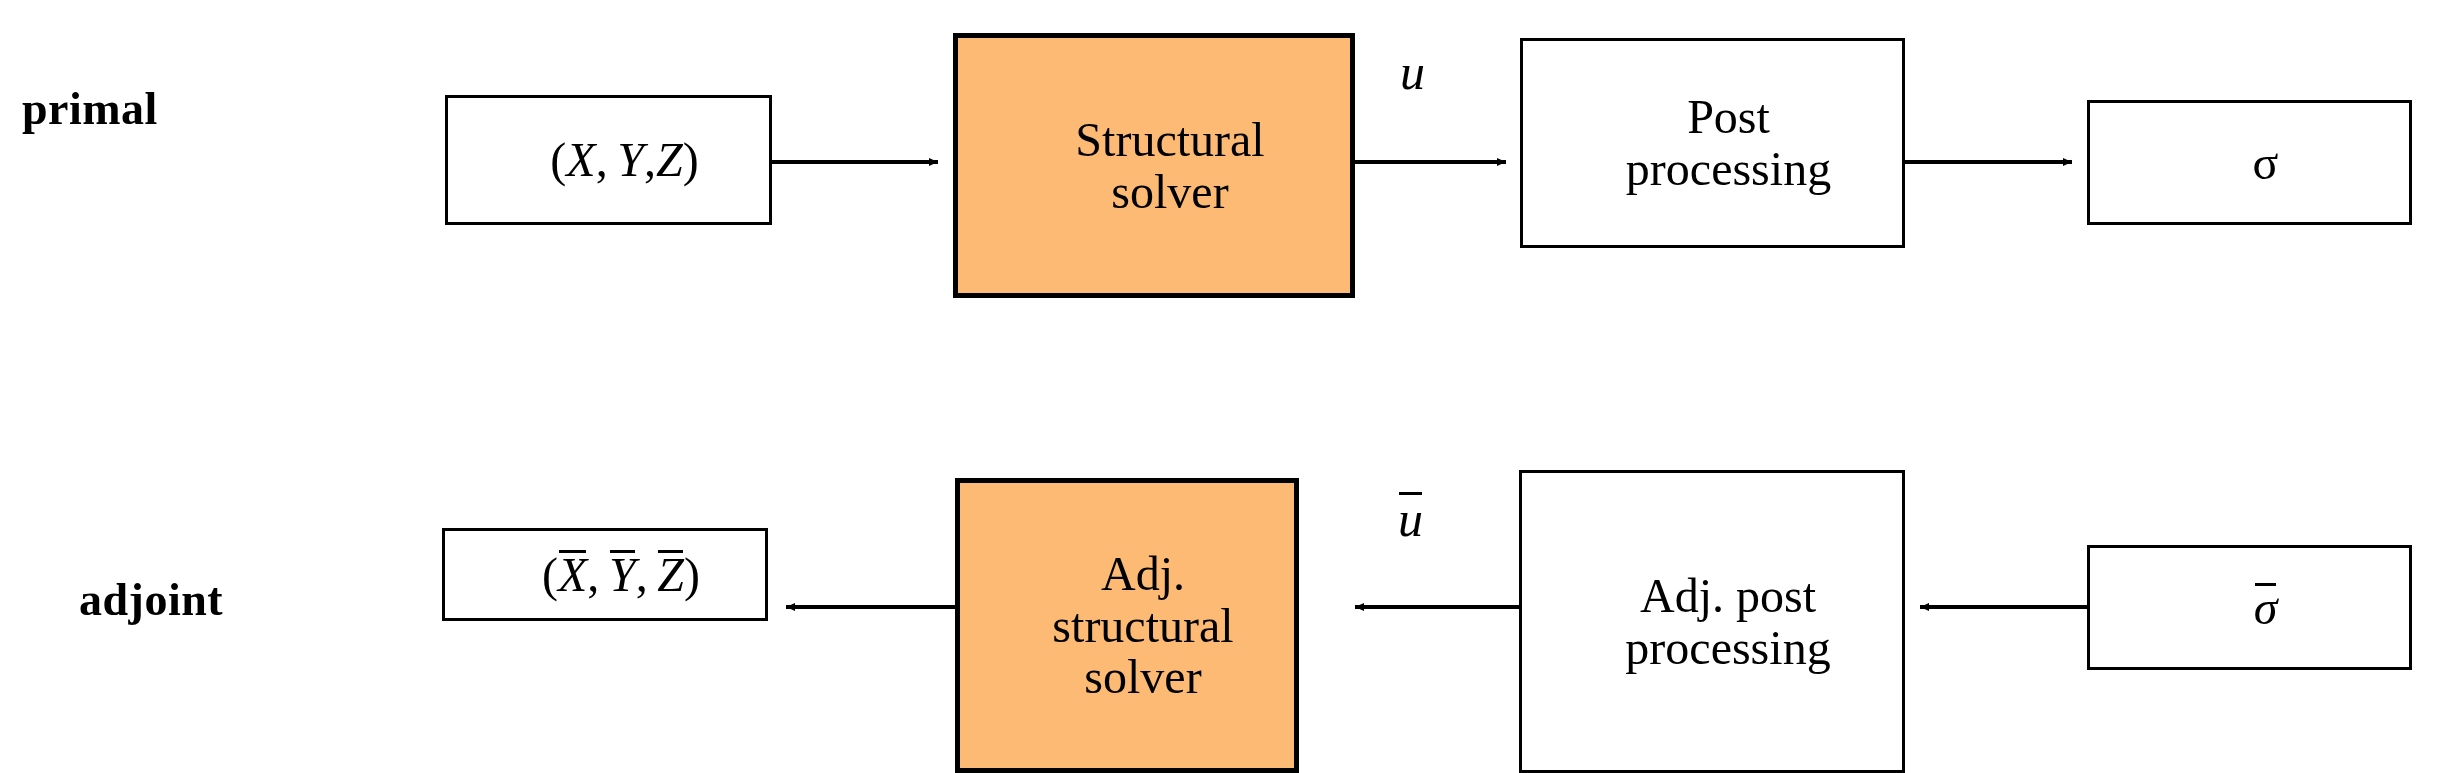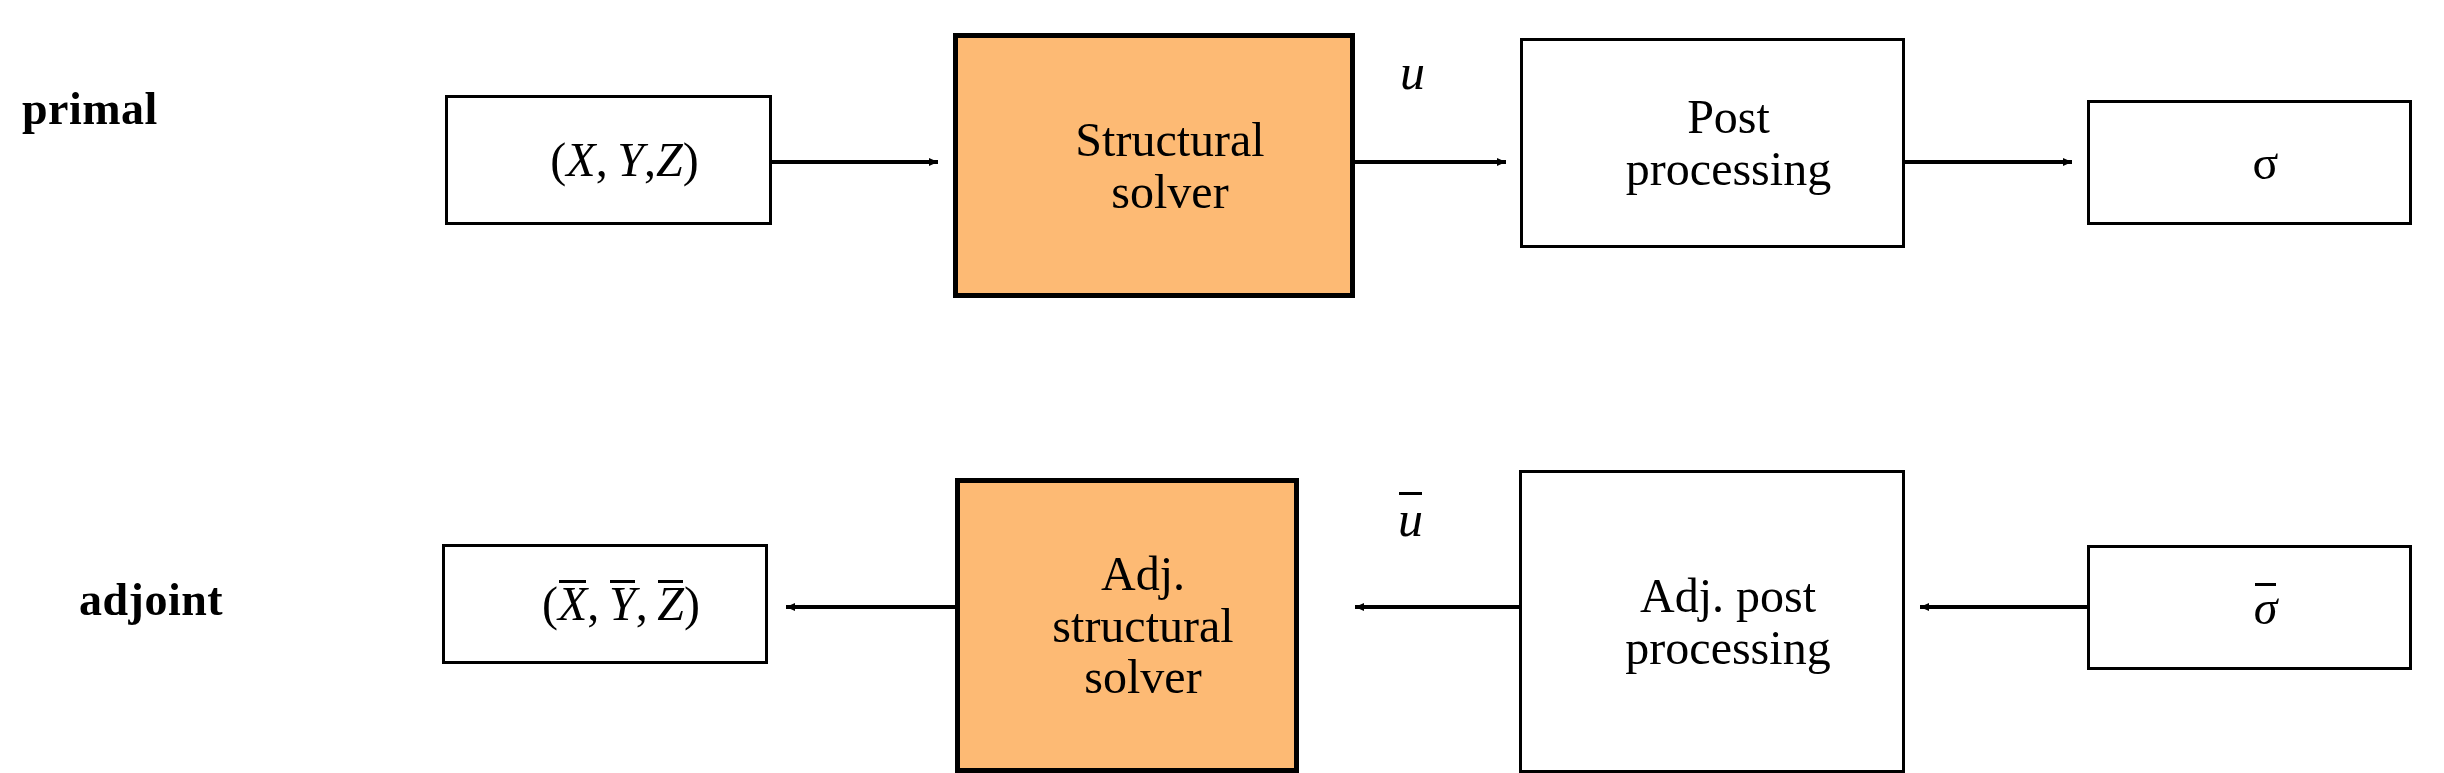--- a/index.html
+++ b/index.html
@@ -87,21 +87,21 @@
       <div>processing</div>
     </div>
   </div>
 
   <div class="node" style="left:2087px; top:100px; width:325px; height:125px;">
     <div class="inner">σ</div>
   </div>
 
   <div class="edge-label" style="left:1400px; top:43px;">u</div>
 
-  <div class="node" style="left:442px; top:544px; width:326px; height:120px;">
+  <div class="node" style="left:442px; top:528px; width:326px; height:93px;">
     <div class="inner">
       <span class="math mathroman">(</span><span class="math ovl">X</span><span class="mathroman">, </span><span class="math ovl">Y</span><span class="mathroman">, </span><span class="math ovl">Z</span><span class="math mathroman">)</span>
     </div>
   </div>
 
   <div class="node thick" style="left:955px; top:478px; width:344px; height:295px;">
     <div class="inner">
       <div>Adj.</div>
       <div>structural</div>
       <div>solver</div>

